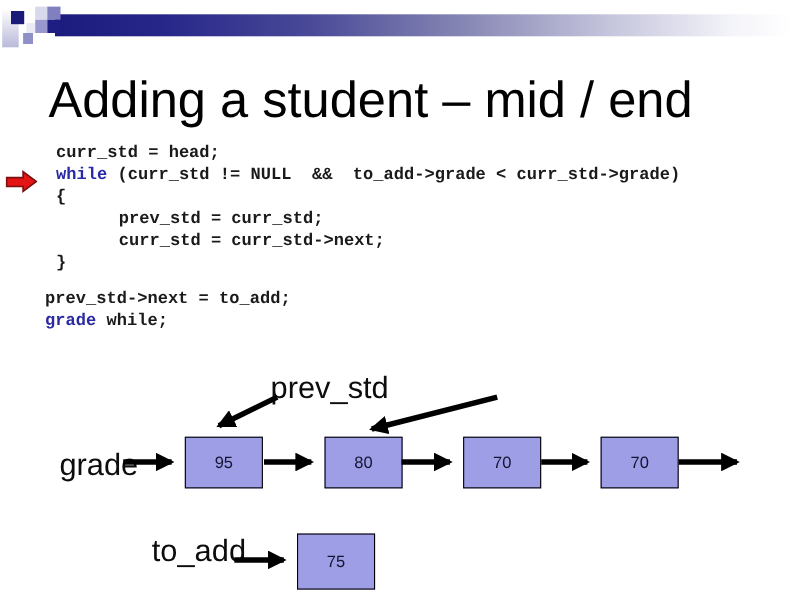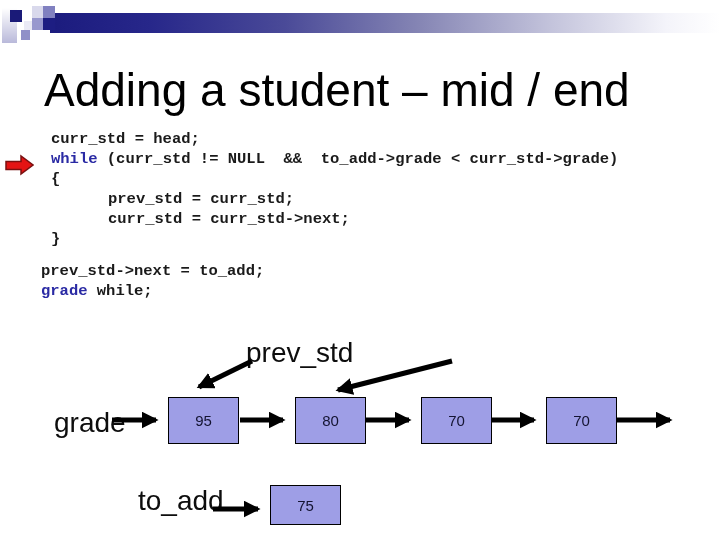--- a/index.html
+++ b/index.html
@@ -54,21 +54,21 @@
   .node{
     position:absolute;width:71px;height:47px;
     background:var(--node-fill,#9e9ee6);border:1.5px solid #000;
     box-sizing:border-box;display:flex;align-items:center;justify-content:center;
     font-size:15px;color:#141432;
   }
   #node1{left:168px;top:397px;}
   #node2{left:295px;top:397px;align-items:center;}
   #node3{left:421px;top:397px;}
   #node4{left:546px;top:397px;}
-  #node5{left:270px;top:485px;height:40px;}
+  #node5{left:270px;top:485px;height:51px;}
 
   #arrow-layer{position:absolute;left:0;top:0;pointer-events:none;}
 </style>
 </head>
 <body>
 
 <div id="slide">
 
   <div class="hdr" id="hdr-bar"></div>
   <div class="hdr" id="hdr-vbar"></div>

